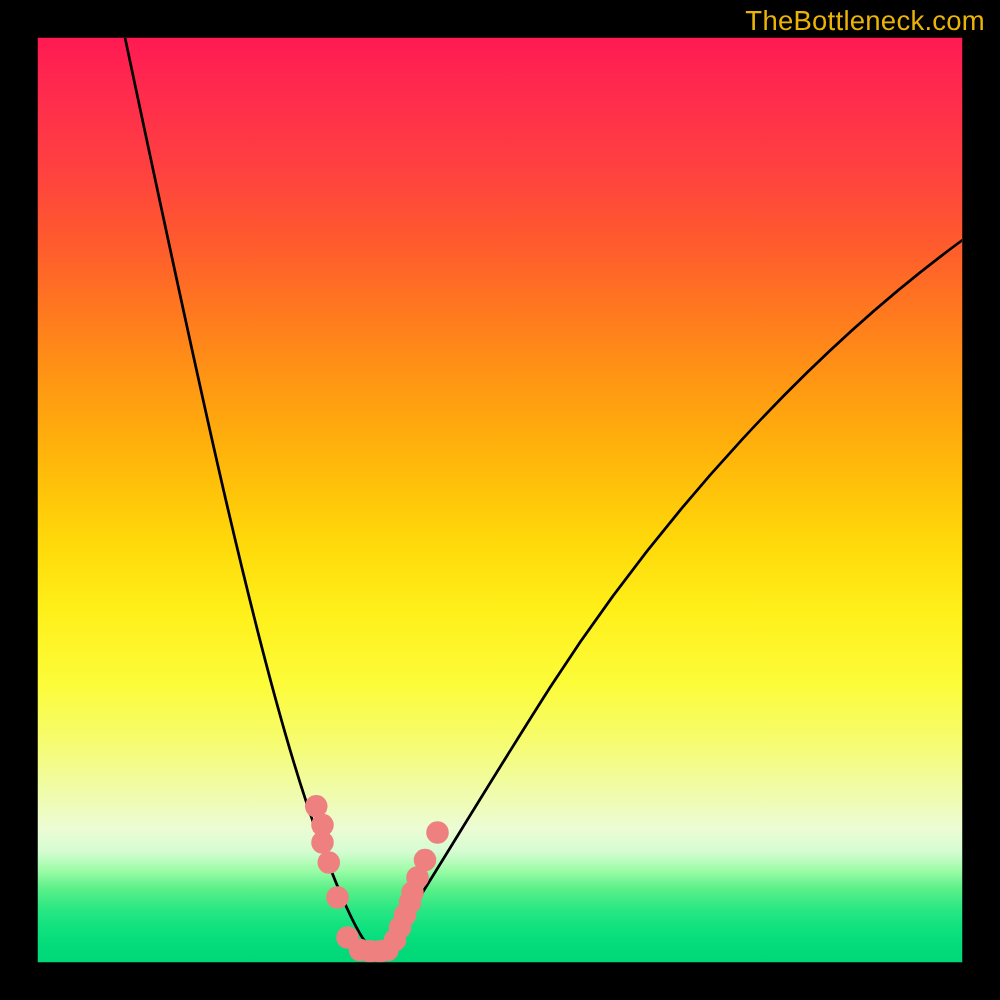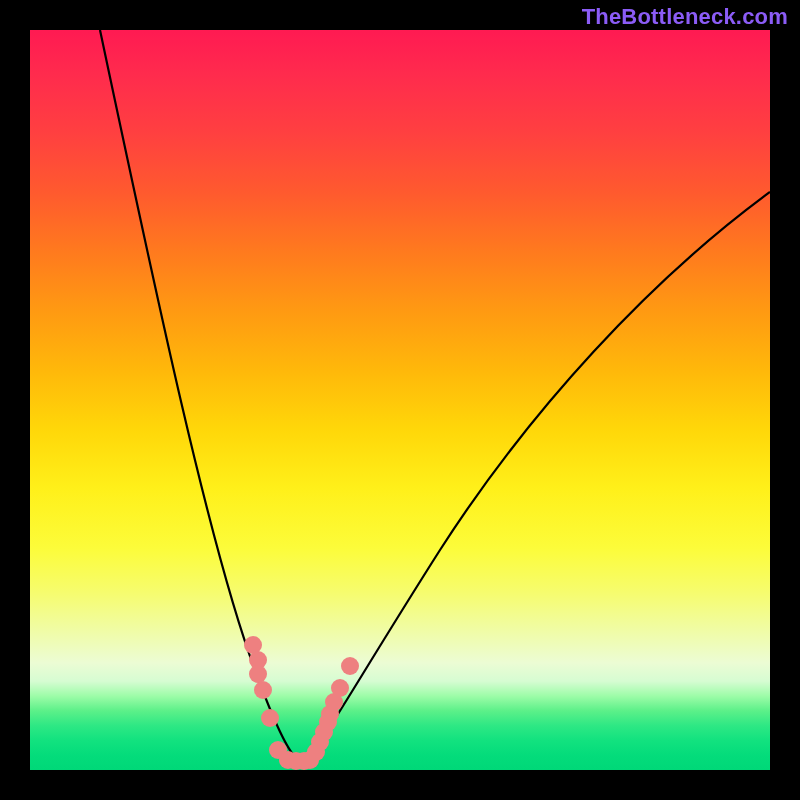--- a/index.html
+++ b/index.html
@@ -49,24 +49,24 @@
   svg.curves {
     position: absolute;
     inset: 0;
     width: 740px;
     height: 740px;
   }
   .watermark {
     position: absolute;
     top: 4px;
     right: 12px;
-    color: #8b5cf6;
+    color: #eab308;
     font-size: 22px;
     letter-spacing: 0.2px;
-    font-weight: 700;
+    font-weight: 400;
     user-select: none;
   }
 </style>
 </head>
 <body>
 
 <div class="frame">
   <div class="gradient"></div>
   <svg class="curves" viewBox="0 0 740 740">
     <path d="M70,0 C125,260 180,520 225,640 C245,695 258,722 268,730" fill="none" stroke="#000" stroke-width="2.2"></path>

